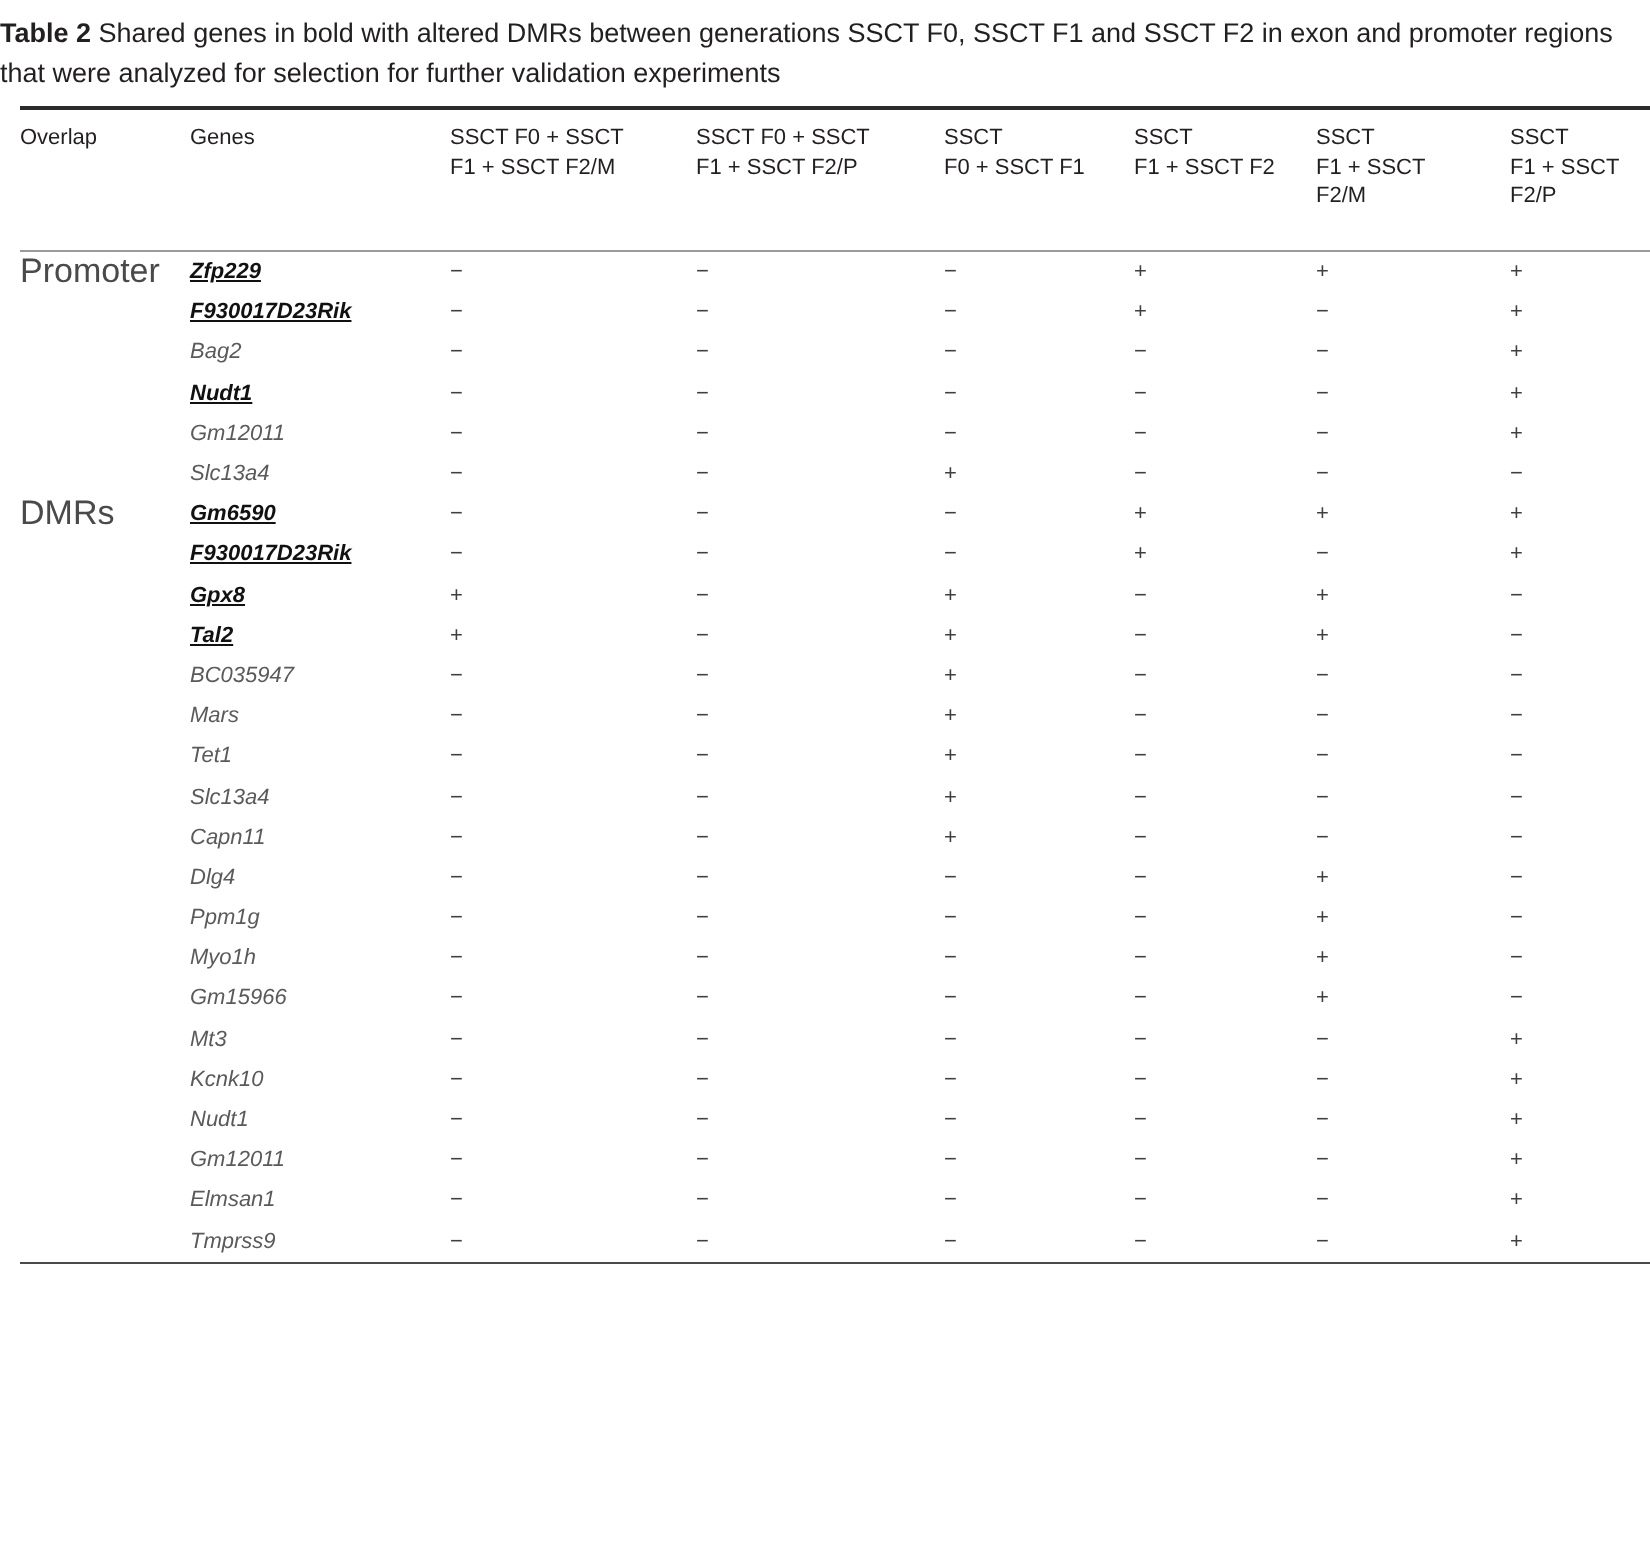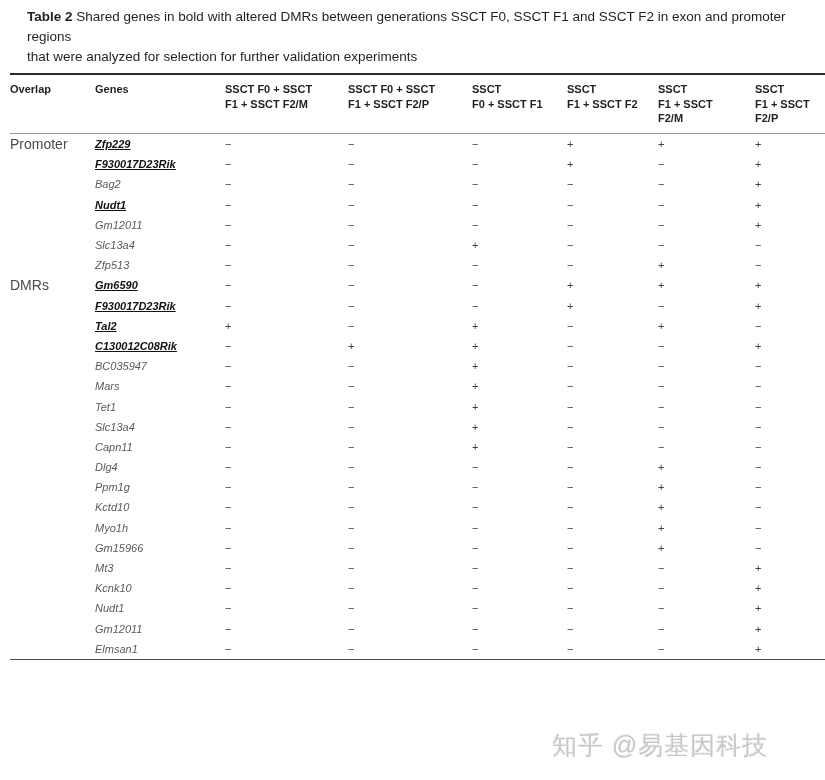--- a/index.html
+++ b/index.html
@@ -5,21 +5,21 @@
   html,body{margin:0;padding:0;background:#ffffff;}
   .page{
     position:relative;
     width:825px;height:780px;
     background:#ffffff;
     font-family:"Liberation Sans", sans-serif;
     color:#1a1a1a;
     overflow:hidden;
   }
   .caption{
-    padding:7px 14px 0 27px;
+    padding:7px 14px 0 0;
     font-size:13.5px;
     line-height:20px;
     color:#231f20;
     white-space:pre-line;
   }
   .caption b{font-weight:bold;}
   table{
     border-collapse:collapse;
     table-layout:fixed;
     margin:6px 0 0 10px;
@@ -31,37 +31,37 @@
   col.c2{width:124px;}
   col.c3{width:95px;}
   col.c4{width:91px;}
   col.c5{width:97px;}
   col.c6{width:70px;}
   thead th{
     text-align:left;
     vertical-align:top;
     font-size:11px;
     line-height:14.5px;
-    font-weight:bold;
+    font-weight:normal;
     color:#231f20;
-    padding:7px 4px 0 0;
+    padding:7px 4px 12px 0;
     height:51px;
     border-top:2px solid #2b2b2b;
     border-bottom:1px solid #9a9a9a;
     white-space:pre-line;
   }
   tbody td{
     font-size:11px;
     height:20.2px;
     padding:0 4px 0 0;
     vertical-align:middle;
     color:#3f3f3f;
   }
   tbody{border-bottom:1.5px solid #4a4a4a;}
-  td.overlap{font-size:14px;color:#4a4a4a;}
+  td.overlap{font-size:17px;color:#4a4a4a;}
   td.gene{font-style:italic;color:#5a5a5a;}
   td.gene.bold-gene{font-weight:bold;color:#111111;text-decoration:underline;}
   td.sym{letter-spacing:0.5px;}
   .watermark{
     position:absolute;
     left:552px;
     top:729px;
     font-size:25px;
     letter-spacing:1px;
     color:#c7c7c7;
@@ -164,30 +164,20 @@
     <td class="overlap"></td>
     <td class="gene">Slc13a4</td>
     <td class="sym">−</td>
     <td class="sym">−</td>
     <td class="sym">+</td>
     <td class="sym">−</td>
     <td class="sym">−</td>
     <td class="sym">−</td>
   </tr>
         <tr>
-    <td class="overlap"></td>
-    <td class="gene">Zfp513</td>
-    <td class="sym">−</td>
-    <td class="sym">−</td>
-    <td class="sym">−</td>
-    <td class="sym">−</td>
-    <td class="sym">+</td>
-    <td class="sym">−</td>
-  </tr>
-        <tr>
     <td class="overlap">DMRs</td>
     <td class="gene bold-gene">Gm6590</td>
     <td class="sym">−</td>
     <td class="sym">−</td>
     <td class="sym">−</td>
     <td class="sym">+</td>
     <td class="sym">+</td>
     <td class="sym">+</td>
   </tr>
         <tr>
@@ -195,40 +185,40 @@
     <td class="gene bold-gene">F930017D23Rik</td>
     <td class="sym">−</td>
     <td class="sym">−</td>
     <td class="sym">−</td>
     <td class="sym">+</td>
     <td class="sym">−</td>
     <td class="sym">+</td>
   </tr>
         <tr>
     <td class="overlap"></td>
+    <td class="gene bold-gene">Gpx8</td>
+    <td class="sym">+</td>
+    <td class="sym">−</td>
+    <td class="sym">+</td>
+    <td class="sym">−</td>
+    <td class="sym">+</td>
+    <td class="sym">−</td>
+  </tr>
+        <tr>
+    <td class="overlap"></td>
     <td class="gene bold-gene">Tal2</td>
     <td class="sym">+</td>
     <td class="sym">−</td>
     <td class="sym">+</td>
     <td class="sym">−</td>
     <td class="sym">+</td>
     <td class="sym">−</td>
   </tr>
         <tr>
     <td class="overlap"></td>
-    <td class="gene bold-gene">C130012C08Rik</td>
-    <td class="sym">−</td>
-    <td class="sym">+</td>
-    <td class="sym">+</td>
-    <td class="sym">−</td>
-    <td class="sym">−</td>
-    <td class="sym">+</td>
-  </tr>
-        <tr>
-    <td class="overlap"></td>
     <td class="gene">BC035947</td>
     <td class="sym">−</td>
     <td class="sym">−</td>
     <td class="sym">+</td>
     <td class="sym">−</td>
     <td class="sym">−</td>
     <td class="sym">−</td>
   </tr>
         <tr>
     <td class="overlap"></td>
@@ -285,30 +275,20 @@
     <td class="gene">Ppm1g</td>
     <td class="sym">−</td>
     <td class="sym">−</td>
     <td class="sym">−</td>
     <td class="sym">−</td>
     <td class="sym">+</td>
     <td class="sym">−</td>
   </tr>
         <tr>
     <td class="overlap"></td>
-    <td class="gene">Kctd10</td>
-    <td class="sym">−</td>
-    <td class="sym">−</td>
-    <td class="sym">−</td>
-    <td class="sym">−</td>
-    <td class="sym">+</td>
-    <td class="sym">−</td>
-  </tr>
-        <tr>
-    <td class="overlap"></td>
     <td class="gene">Myo1h</td>
     <td class="sym">−</td>
     <td class="sym">−</td>
     <td class="sym">−</td>
     <td class="sym">−</td>
     <td class="sym">+</td>
     <td class="sym">−</td>
   </tr>
         <tr>
     <td class="overlap"></td>
@@ -356,25 +336,34 @@
     <td class="sym">−</td>
     <td class="sym">−</td>
     <td class="sym">−</td>
     <td class="sym">−</td>
     <td class="sym">−</td>
     <td class="sym">+</td>
   </tr>
         <tr>
     <td class="overlap"></td>
     <td class="gene">Elmsan1</td>
+    <td class="sym">−</td>
+    <td class="sym">−</td>
+    <td class="sym">−</td>
+    <td class="sym">−</td>
+    <td class="sym">−</td>
+    <td class="sym">+</td>
+  </tr>
+        <tr>
+    <td class="overlap"></td>
+    <td class="gene">Tmprss9</td>
     <td class="sym">−</td>
     <td class="sym">−</td>
     <td class="sym">−</td>
     <td class="sym">−</td>
     <td class="sym">−</td>
     <td class="sym">+</td>
   </tr>
       </tbody>
   </table>
 
-  <div class="watermark">知乎 @易基因科技</div>
 
 </div>
 
 </body></html>

